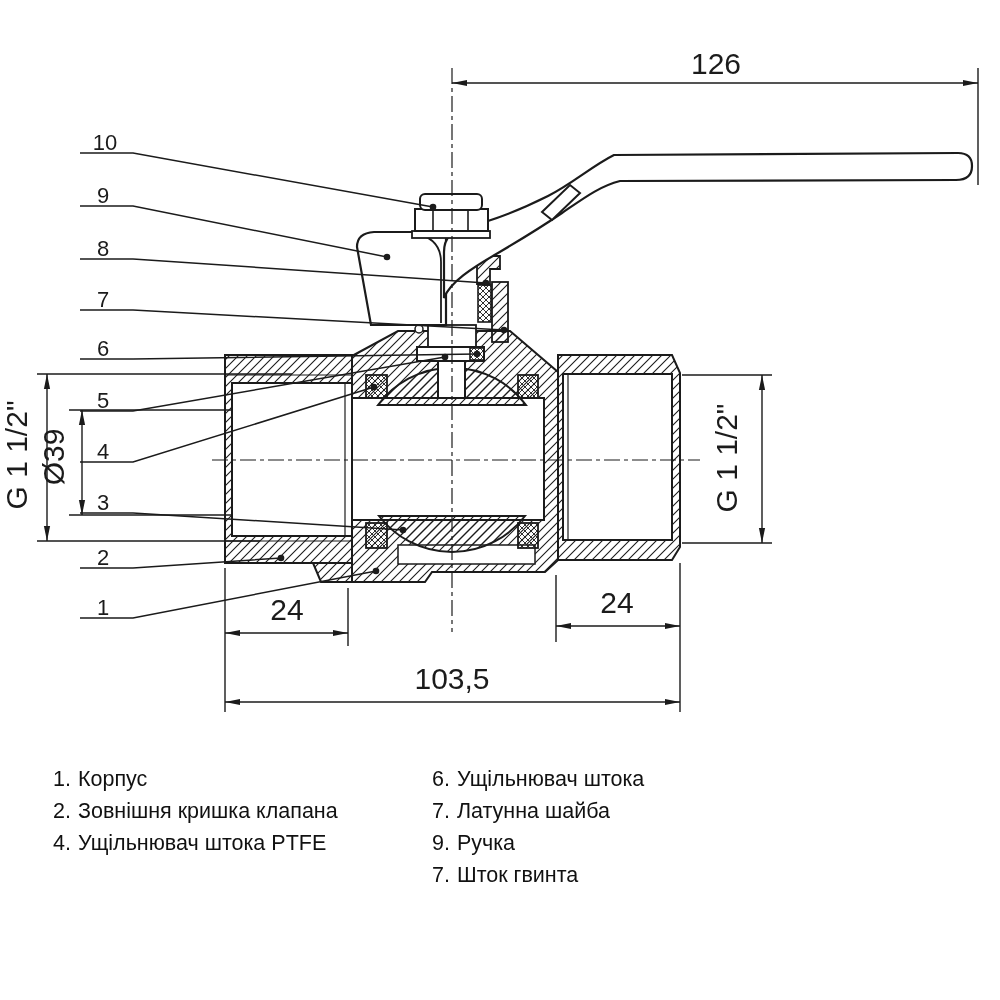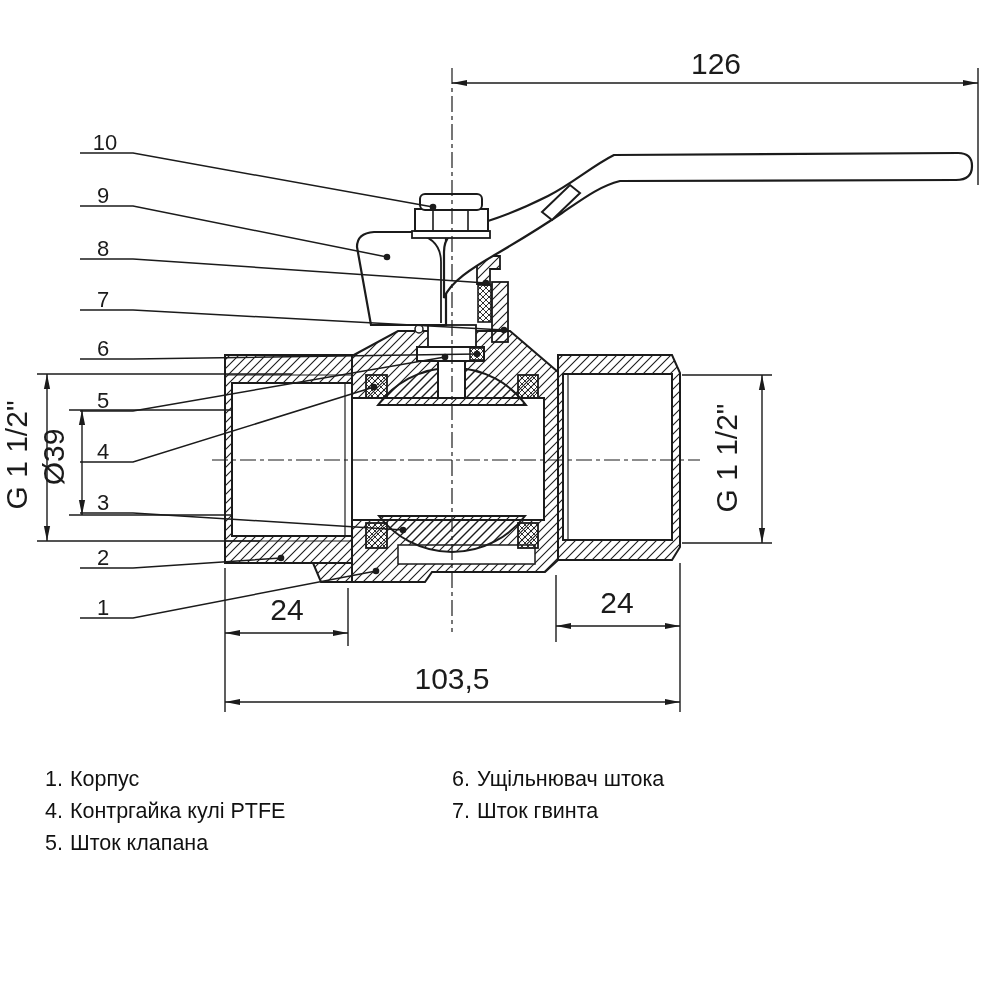--- a/index.html
+++ b/index.html
@@ -3,22 +3,22 @@
 <meta charset="utf-8">
 <style>
   html,body{margin:0;padding:0;background:#fff;}
   body{width:1000px;height:1000px;position:relative;font-family:"Liberation Sans",sans-serif;color:#1b1b1b;overflow:hidden;}
   #stage{position:absolute;left:0;top:0;width:944px;height:1000px;}
   svg{position:absolute;left:0;top:0;}
   svg text{fill:#1b1b1b;font-family:"Liberation Sans",sans-serif;}
   .dim-text{font-size:30px;}
   .callout-text{font-size:22px;}
   .parts{position:absolute;top:763px;font-size:21.5px;line-height:32px;color:#111;}
-  .parts-left{left:45px;}
-  .parts-right{left:452px;}
+  .parts-left{left:53px;}
+  .parts-right{left:432px;}
   .parts .row span{white-space:pre;}
   .num{margin-right:7px;display:inline-block;}
 </style>
 </head>
 <body>
 
 <div id="stage">
 <svg width="1000" height="760" viewBox="0 0 1000 760">
   <defs>
     <pattern id="hat" patternUnits="userSpaceOnUse" width="9" height="9">
@@ -204,20 +204,22 @@
     <g>
       <path d="M80,618 H133 L376,571"></path>
           <circle cx="376" cy="571" r="3.3" fill="#1b1b1b" stroke="none"></circle>
       <text x="103" y="615" class="callout-text" text-anchor="middle" stroke="none" fill="#1b1b1b">1</text>
     </g>
   </g>
 </svg>
 
 <div class="parts parts-left">
   <div class="row"><span class="num">1.</span><span>Корпус</span></div>
-  <div class="row"><span class="num">4.</span><span>Контргайка кулі PTFE</span></div>
-  <div class="row"><span class="num">5.</span><span>Шток клапана</span></div>
+  <div class="row"><span class="num">2.</span><span>Зовнішня кришка клапана</span></div>
+  <div class="row"><span class="num">4.</span><span>Ущільнювач штока PTFE</span></div>
 </div>
 <div class="parts parts-right">
   <div class="row"><span class="num">6.</span><span>Ущільнювач штока</span></div>
+  <div class="row"><span class="num">7.</span><span>Латунна шайба</span></div>
+  <div class="row"><span class="num">9.</span><span>Ручка</span></div>
   <div class="row"><span class="num">7.</span><span>Шток гвинта</span></div>
 </div>
 </div>
 
 </body></html>

